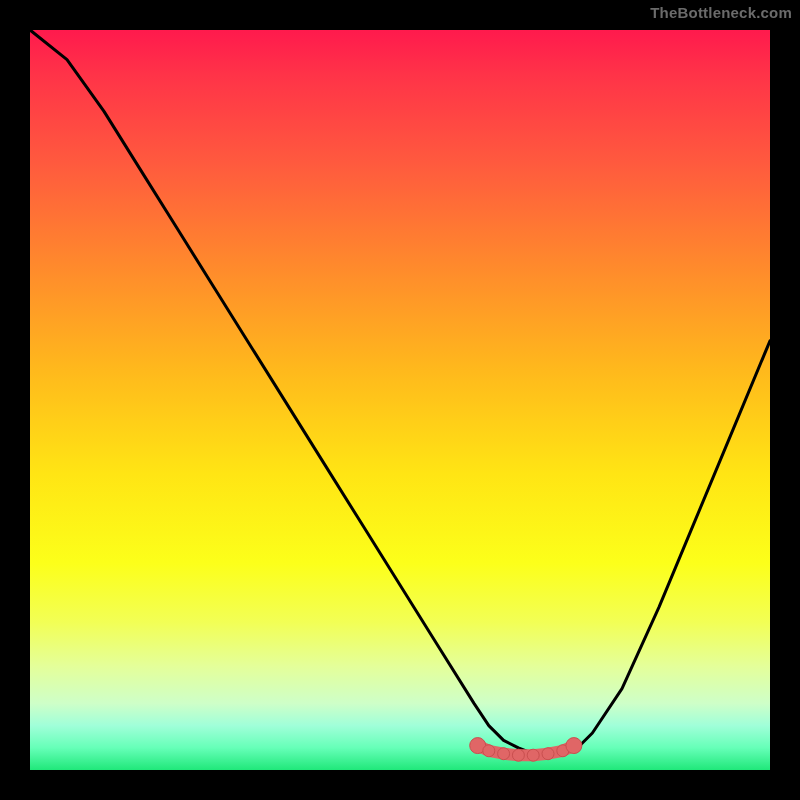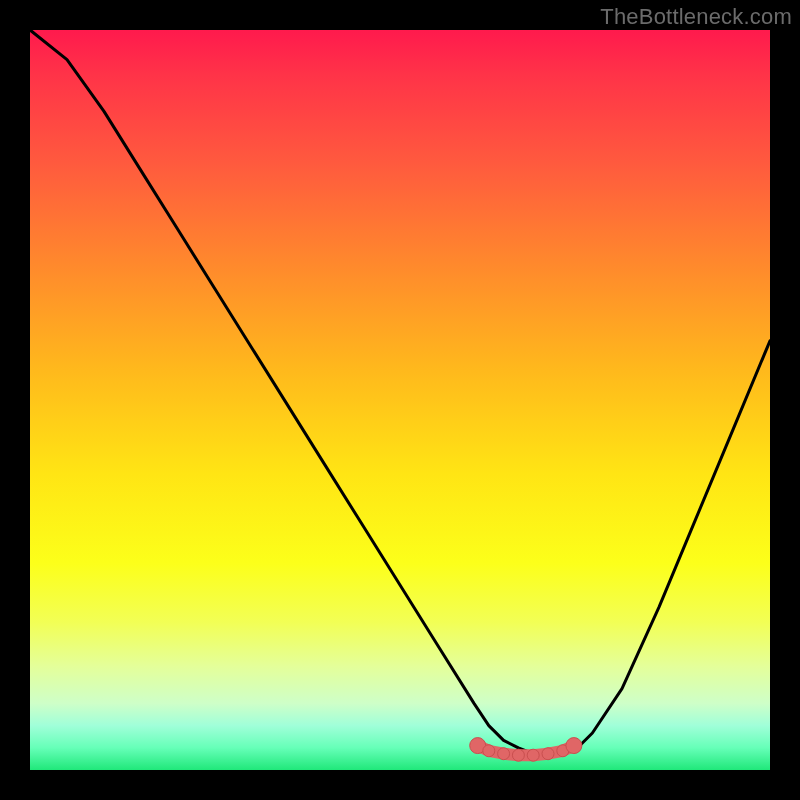--- a/index.html
+++ b/index.html
@@ -46,23 +46,23 @@
     top: 0;
     width: 740px;
     height: 740px;
     overflow: visible;
   }
   .watermark {
     position: absolute;
     top: 4px;
     right: 8px;
     color: #6b6b6b;
-    font-size: 22px;
+    font-size: 15px;
     letter-spacing: 0.2px;
-    font-weight: 400;
+    font-weight: 700;
   }
 </style>
 </head>
 <body>
 
 <div class="frame">
   <div class="watermark">TheBottleneck.com</div>
   <div class="plot">
     <svg viewBox="0 0 740 740">
       <g>

